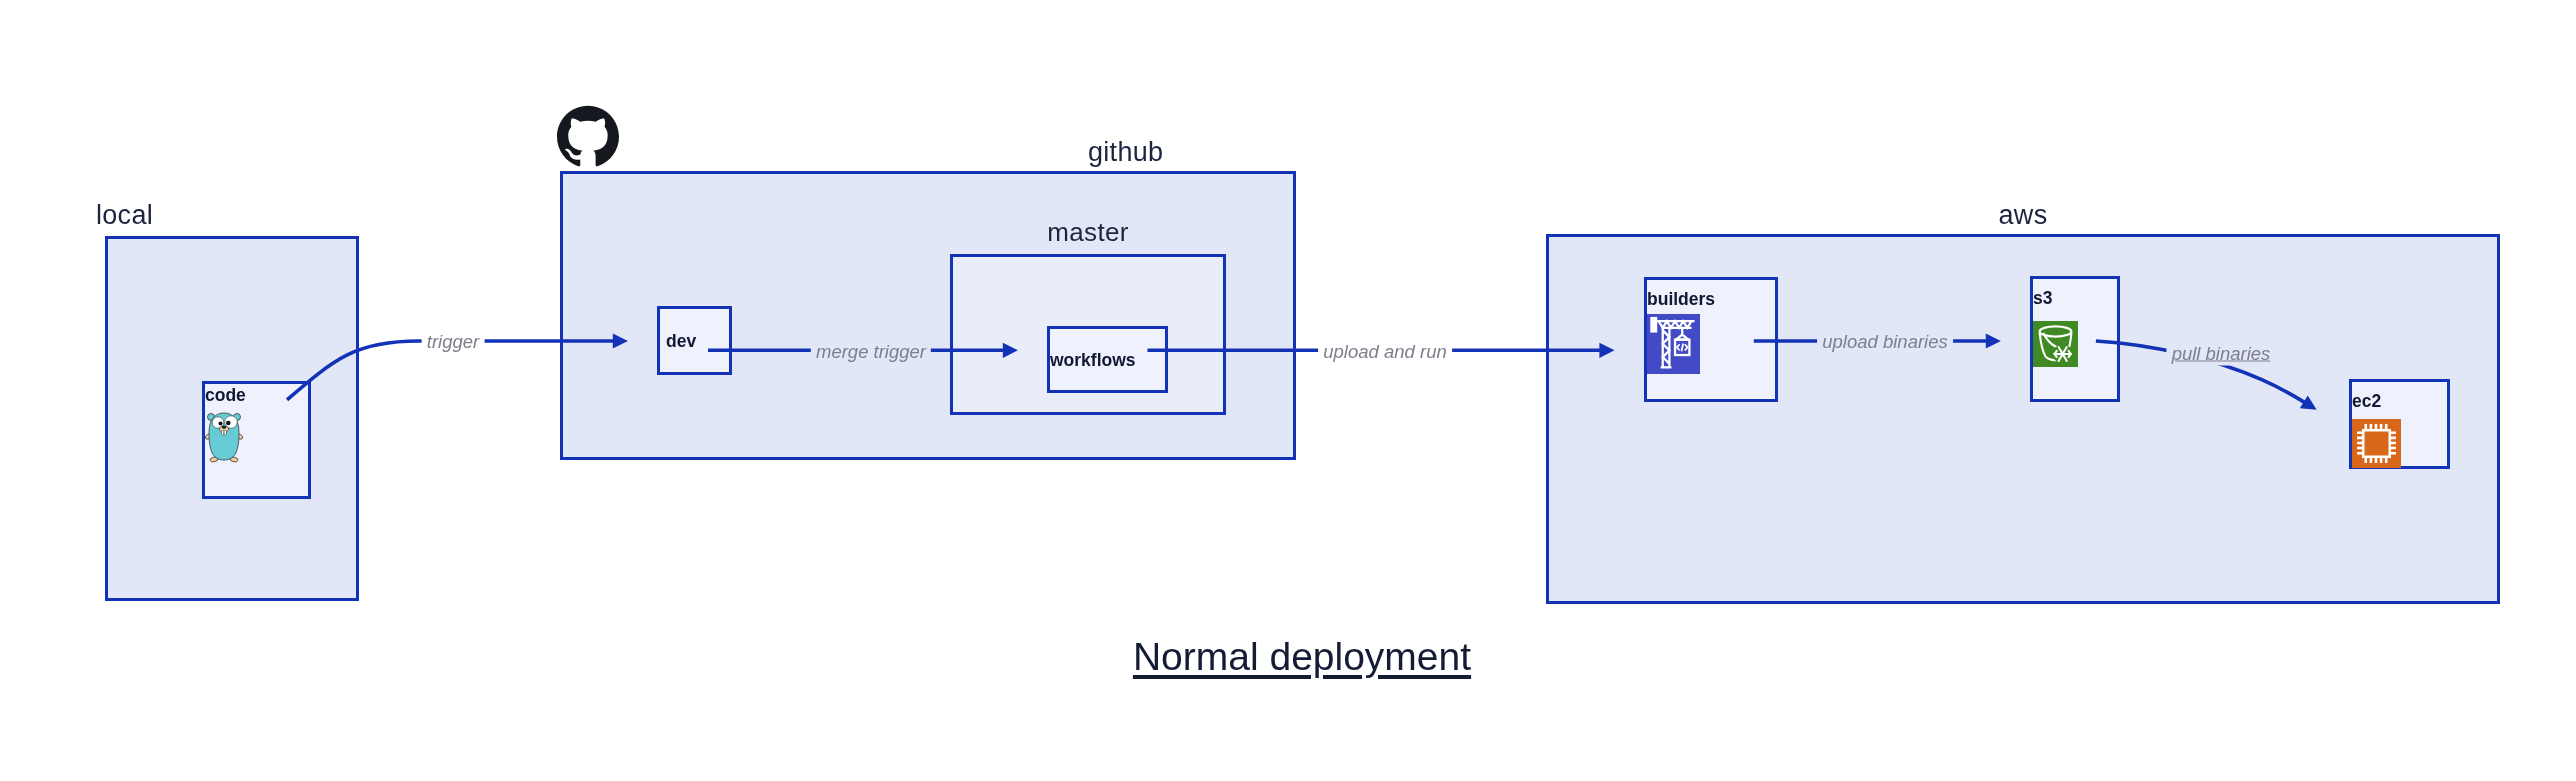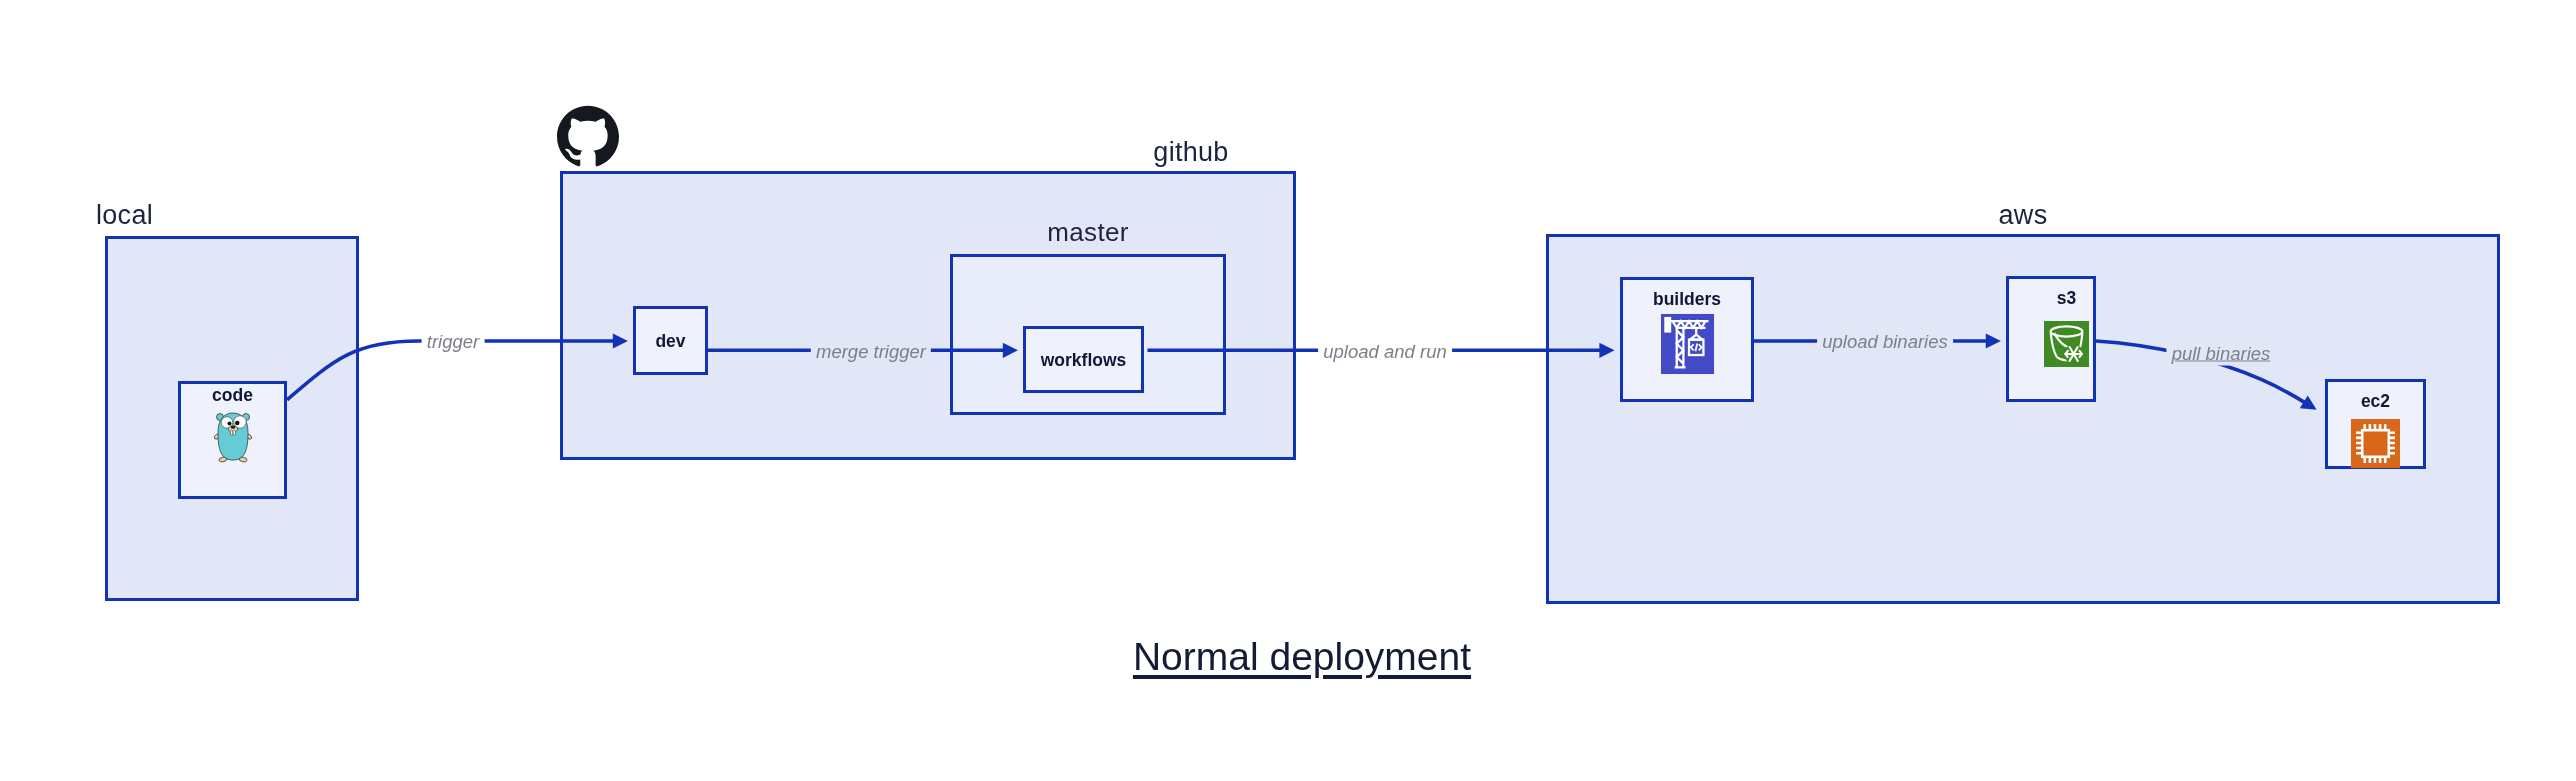--- a/index.html
+++ b/index.html
@@ -3,21 +3,21 @@
 <meta charset="utf-8">
 <style>
   html,body{margin:0;padding:0;background:#fff;}
   .canvas{
     position:relative;width:2604px;height:781px;background:#ffffff;
     font-family:"Liberation Sans",sans-serif;overflow:hidden;
   }
   .box{position:absolute;box-sizing:border-box;border:3.1px solid var(--accent,#1233b5);}
   .container{background:var(--fill-outer,#e2e7f8);border-width:3.6px;z-index:1;}
   .mid{background:var(--fill-mid,#e9edfa);z-index:1;}
-  .node{background:var(--fill-inner,#eff2fc);z-index:2;display:flex;flex-direction:column;align-items:center;}
+  .node{background:var(--fill-inner,#eff2fc);z-index:2;display:flex;flex-direction:column;align-items:flex-start;margin-left:24px;}
   .node.centered{justify-content:center;}
 
   .container-label{
     position:absolute;font-size:27px;color:var(--ink,#1c2440);z-index:3;letter-spacing:0.3px;
   }
   .node-label{
     font-weight:bold;font-size:17.5px;color:var(--ink-strong,#101834);
     text-align:center;line-height:20px;white-space:nowrap;
   }
   .icon{display:flex;align-items:center;justify-content:center;flex:none;}
@@ -52,21 +52,21 @@
   <div class="box container" style="left:105px;top:236px;width:254px;height:365px;"></div>
 
   <div class="box container" style="left:560px;top:171px;width:736px;height:289px;"></div>
 
   <div class="box mid" style="left:950px;top:254px;width:276px;height:161px;"></div>
 
   <div class="box container" style="left:1546px;top:234px;width:954px;height:370px;"></div>
 
   <div class="container-label" style="left:96px;top:200px;width:254px;text-align:left;">local</div>
 
-  <div class="container-label" style="left:1088px;top:137px;width:206px;text-align:center;">github</div>
+  <div class="container-label" style="left:1088px;top:137px;width:206px;text-align:left;">github</div>
 
   <div class="container-label" style="left:950px;top:217px;width:276px;text-align:center;font-size:26px;">master</div>
 
   <div class="container-label" style="left:1546px;top:200px;width:954px;text-align:center;">aws</div>
 
   <div class="octocat">
     <svg viewBox="0 0 24 24" width="62" height="62">
       <path fill="#15181e" d="M12 .297c-6.63 0-12 5.373-12 12 0 5.303 3.438 9.8 8.205 11.385.6.113.82-.258.82-.577 0-.285-.01-1.04-.015-2.04-3.338.724-4.042-1.61-4.042-1.61C4.422 18.07 3.633 17.7 3.633 17.7c-1.087-.744.084-.729.084-.729 1.205.084 1.838 1.236 1.838 1.236 1.07 1.835 2.809 1.305 3.495.998.108-.776.417-1.305.76-1.605-2.665-.3-5.466-1.332-5.466-5.93 0-1.31.465-2.38 1.235-3.22-.135-.303-.54-1.523.105-3.176 0 0 1.005-.322 3.3 1.23.96-.267 1.98-.399 3-.405 1.02.006 2.04.138 3 .405 2.28-1.552 3.285-1.23 3.285-1.23.645 1.653.24 2.873.12 3.176.765.84 1.23 1.91 1.23 3.22 0 4.61-2.805 5.625-5.475 5.92.42.36.81 1.096.81 2.22 0 1.606-.015 2.896-.015 3.286 0 .315.21.69.825.57C20.565 22.092 24 17.592 24 12.297c0-6.627-5.373-12-12-12"></path>
     </svg>
   </div>
@@ -91,21 +91,21 @@
         <ellipse cx="38" cy="37" rx="9" ry="6" fill="#f2cfa0" stroke="#3a3a3a" stroke-width="1.4"></ellipse>
         <ellipse cx="38" cy="33.5" rx="4.5" ry="3" fill="#1c1c1c"></ellipse>
         <g stroke="#3a3a3a" stroke-width="1.2" fill="#ffffff">
           <rect x="33" y="40" width="4.8" height="9" rx="2"></rect>
           <rect x="38.2" y="40" width="4.8" height="9" rx="2"></rect>
         </g>
       </svg>
     </div>
   </div>
 
-  <div class="box node centered" style="left:633px;top:306px;width:75px;height:69px;">
+  <div class="box node centered" style="left:633px;top:306px;width:75px;height:69px;padding-left:6px;">
     <div class="node-label">dev</div>
   </div>
 
   <div class="box node centered" style="left:1023px;top:326px;width:121px;height:67px;">
     <div class="node-label">workflows</div>
   </div>
 
   <div class="box node" style="left:1620px;top:277px;width:134px;height:125px;padding-top:9.3px;">
     <div class="node-label">builders</div>
     <div class="icon icon-codebuild">
@@ -126,21 +126,21 @@
         </g>
         <g stroke="#ffffff" stroke-width="3.4" fill="none">
           <path d="M63 59 L57.5 65 L63 71"></path>
           <path d="M73 59 L78.5 65 L73 71"></path>
           <path d="M70 57.5 L66.5 72.5"></path>
         </g>
       </svg>
     </div>
   </div>
 
-  <div class="box node" style="left:2006px;top:276px;width:90px;height:126px;padding-top:9.3px;padding-left:31px;">
+  <div class="box node" style="left:2006px;top:276px;width:90px;height:126px;padding-top:9.3px;">
     <div class="node-label">s3</div>
     <div class="icon icon-s3">
       <svg viewBox="0 0 88 89" width="45" height="46">
         <g stroke="#ffffff" stroke-width="4.2" fill="none">
           <ellipse cx="44" cy="20" rx="31" ry="10"></ellipse>
           <path d="M13 22 C15 42 19 60 25 70"></path>
           <path d="M75 22 C74 38 71 52 67 62"></path>
           <path d="M25 70 C31 75 40 77 47 76"></path>
           <path d="M20 23 C30 42 44 52 56 52.5"></path>
         </g>

